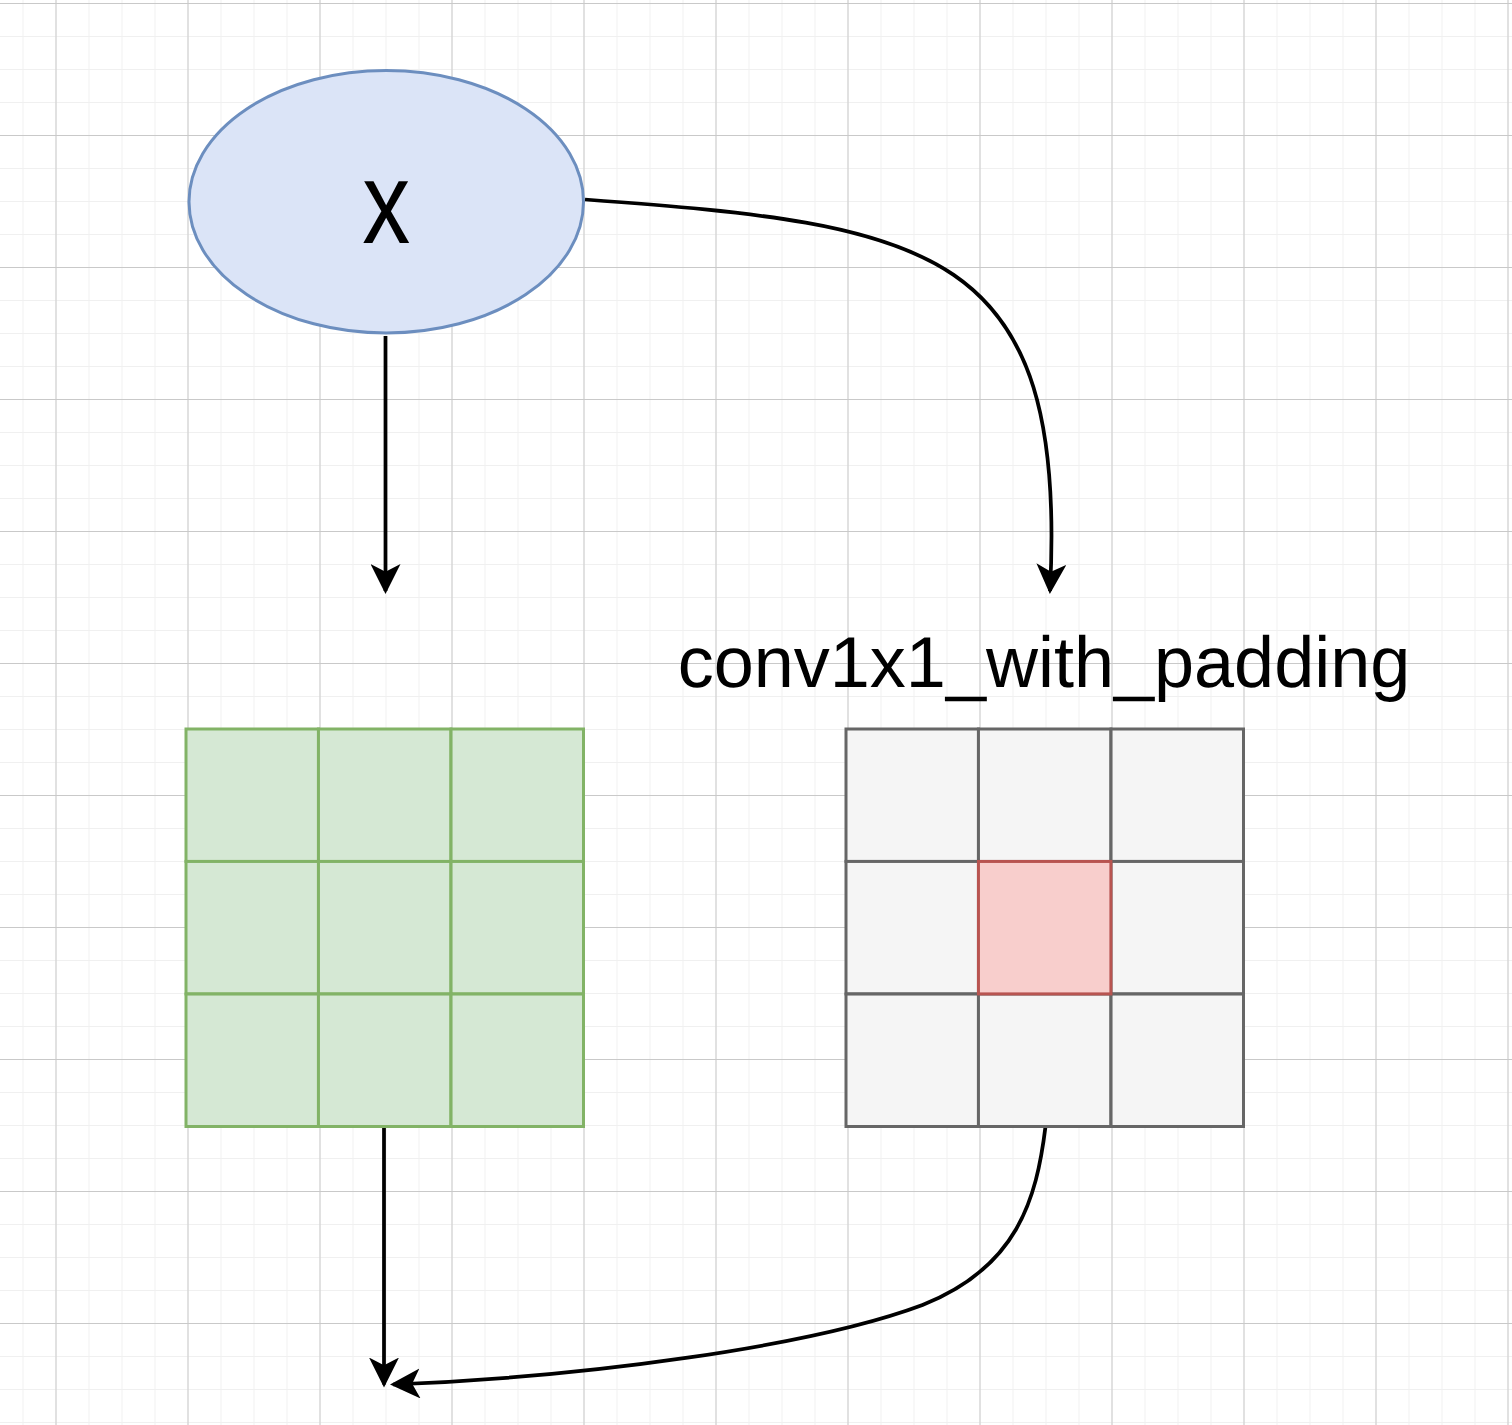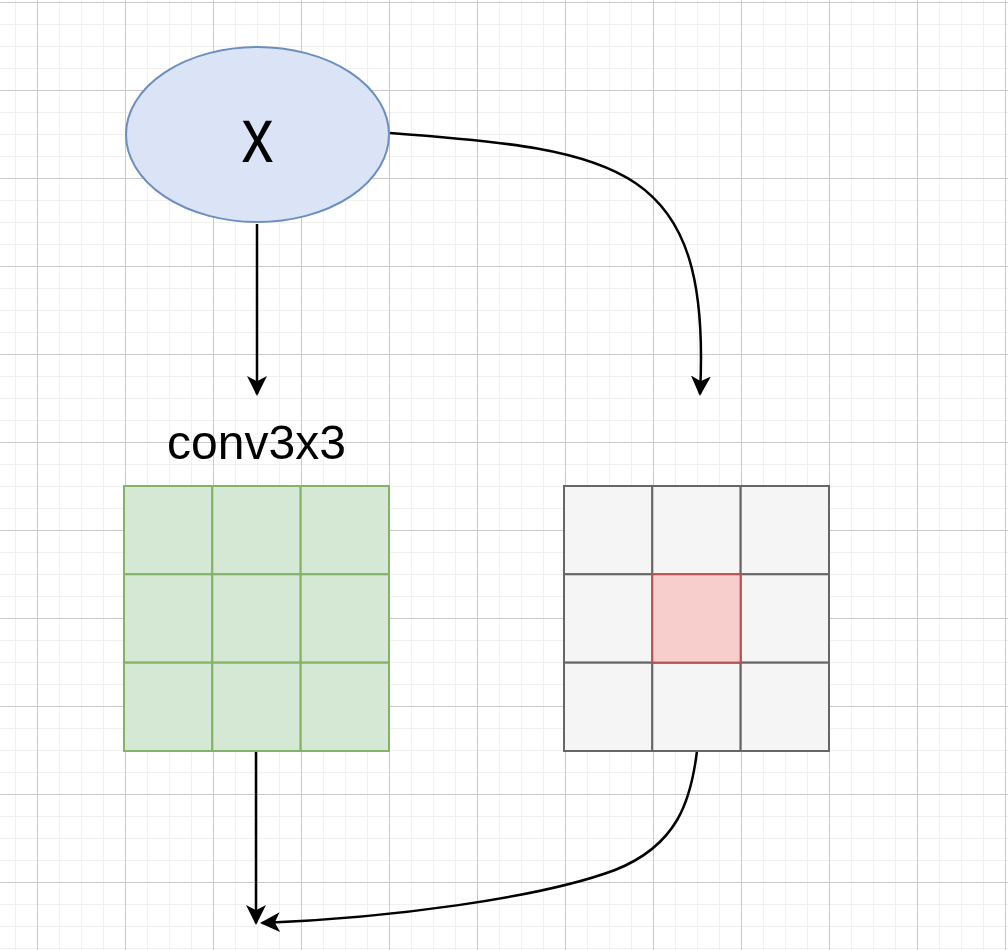--- a/index.html
+++ b/index.html
@@ -123,15 +123,15 @@
       <rect class="cell-p" x="564" y="662.7" width="88.3" height="88.3"></rect>
       <rect class="cell-p" x="652.3" y="662.7" width="88.3" height="88.3"></rect>
       <rect class="cell-p" x="740.7" y="662.7" width="88.3" height="88.3"></rect>
       <rect class="cell-pad" x="652.3" y="574.3" width="88.3" height="88.3"></rect>
     </g>
   </svg>
 
   <div class="x-label">
     <span>x</span>
   </div>
-  <div class="shape-label label-conv3">conv3x3</div>
+  <div class="shape-label label-conv1">conv1x1_with_padding</div>
 
 </div>
 
 </body></html>

